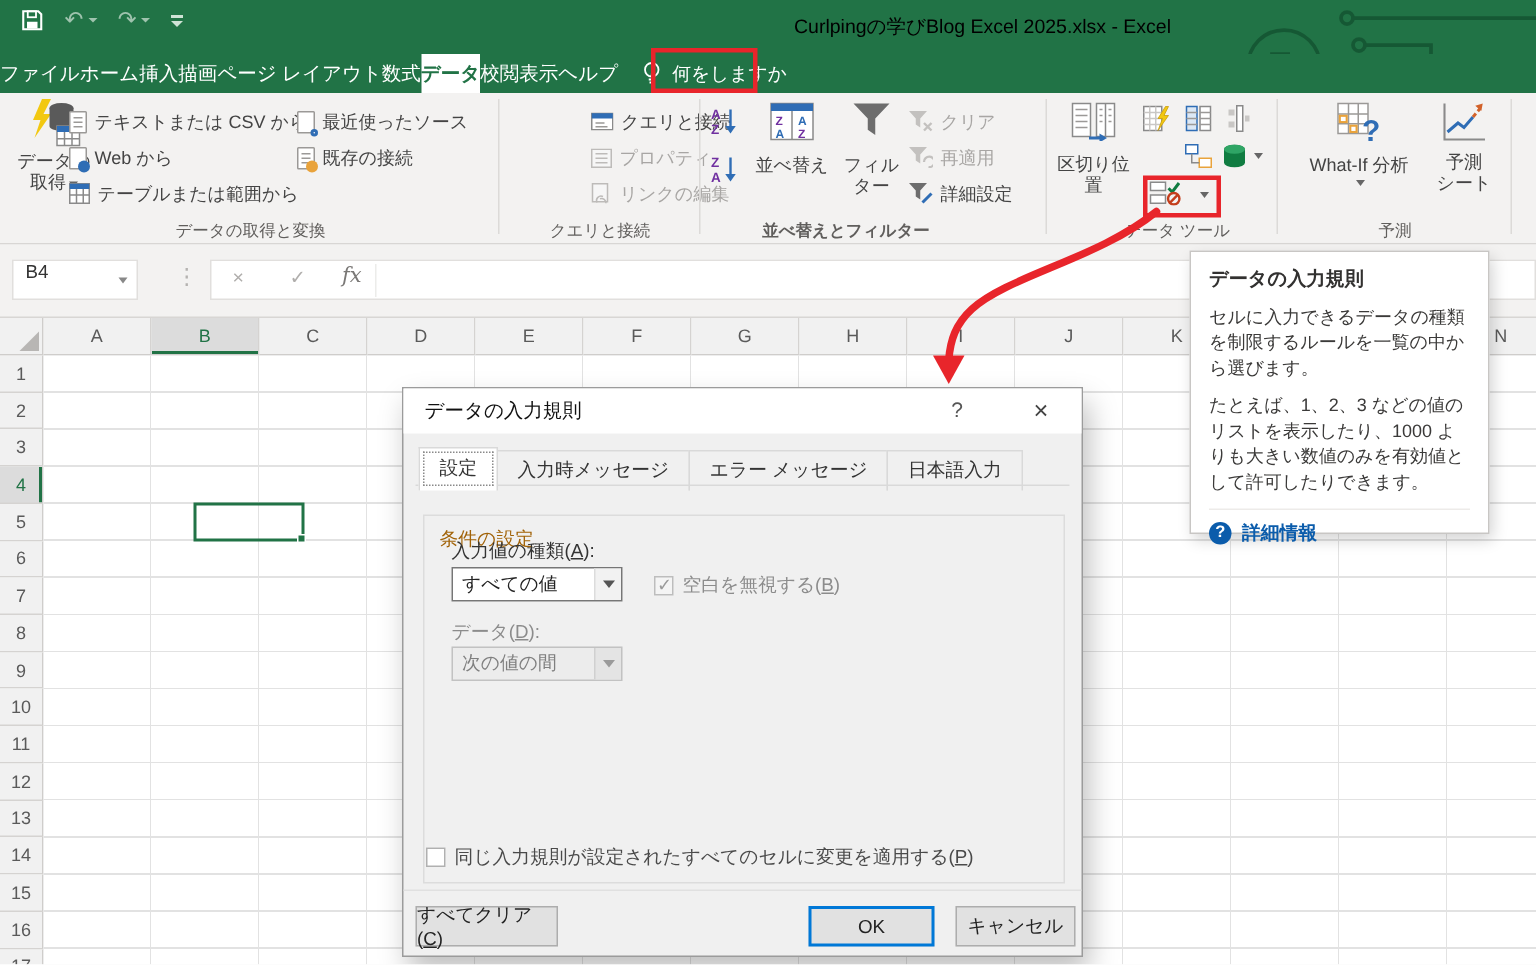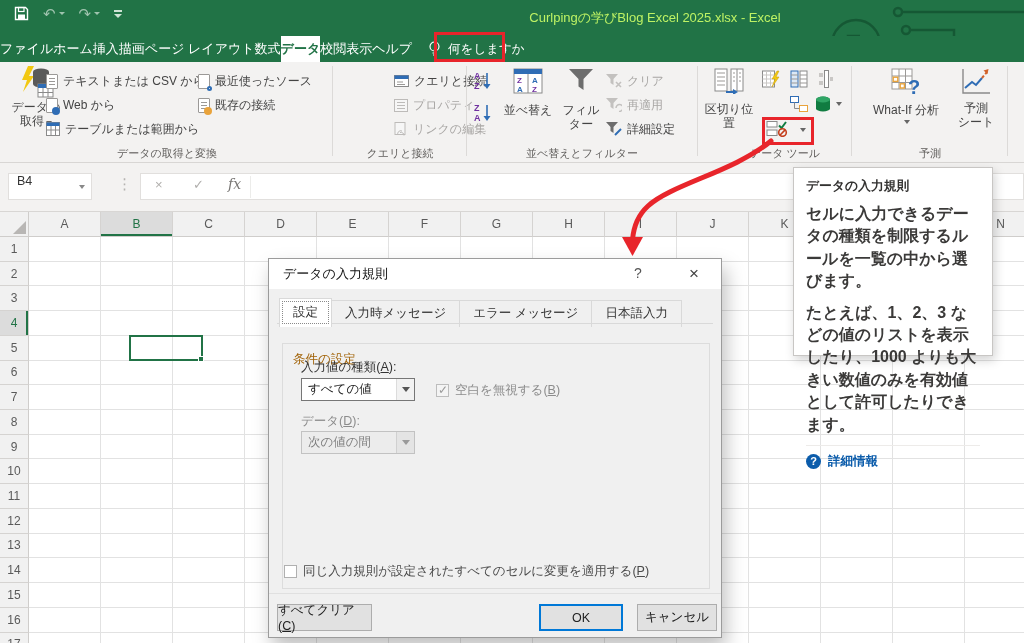--- a/index.html
+++ b/index.html
@@ -8,21 +8,21 @@
 
   
   .titlebar { position:absolute; left:0; top:0; width:1024px; height:36px; background:#217346; }
   .qat { position:absolute; left:14px; top:6px; display:flex; align-items:center; gap:14px; }
   .qat .qbtn { display:flex; align-items:center; color:#9fc3ae; font-size:15px; line-height:1; }
   .qat .save-glyph { color:#fff; }
   .qat .mini-chev { width:0;height:0;border-left:3px solid transparent;border-right:3px solid transparent;border-top:3px solid #9fc3ae; margin-left:3px; }
   .custbtn { display:flex; flex-direction:column; align-items:center; gap:2px; }
   .custbtn .bar { width:8px; height:2px; background:#cfe3d6; }
   .custbtn .tri { width:0;height:0;border-left:4px solid transparent;border-right:4px solid transparent;border-top:4px solid #cfe3d6; }
-  .title-text { position:absolute; left:655px; top:9px; transform:translateX(-50%); color:#bef264; font-size:13px; white-space:nowrap; }
+  .title-text { position:absolute; left:655px; top:9px; transform:translateX(-50%); color:#000000; font-size:13px; white-space:nowrap; }
   .deco { position:absolute; right:0; top:0; pointer-events:none; }
 
   
   .tabrow { position:absolute; left:0; top:36px; width:1024px; height:26px; background:#217346; display:flex; align-items:stretch; }
   .tab { padding:0 0; line-height:26px; font-size:13px; color:#fff; white-space:nowrap; cursor:default; }
   .tab.active { background:#fff; color:#217346; font-weight:bold; }
   .searchbox { display:flex; align-items:center; gap:7px; margin-left:16px; color:#fff; font-size:12.5px; }
 
   
   .ribbon { position:absolute; left:0; top:62px; width:1024px; height:101px; background:#f3f2f1; border-bottom:1px solid #d8d6d4; }
@@ -96,21 +96,21 @@
   .cbx.checked-dis::after { content:"✓"; position:absolute; left:1px; top:-2px; font-size:12px; color:#9a9a9a; }
   .cbrow.disabled { color:#8c8c8c; }
   .dlg-divider { position:absolute; left:0; right:0; top:334px; border-top:1px solid #e0e0e0; }
   .dbtn { position:absolute; top:345px; height:27px; background:#e1e1e1; border:1px solid #adadad; font-size:12.5px; color:#222; display:flex; align-items:center; justify-content:center; font-family:"Liberation Sans",sans-serif; }
   .dbtn.ok { border:2px solid #0078d7; }
   .u { text-decoration:underline; }
 
   
   .tooltip { position:absolute; left:793px; top:167px; width:200px; height:189px; background:#fff; border:1px solid #c8c6c4; box-shadow:2px 4px 10px rgba(0,0,0,.18); padding:10px 12px; z-index:12; }
   .tt-title { font-size:12.8px; font-weight:bold; color:#323130; margin-bottom:8px; }
-  .tt-body { font-size:16px; line-height:1.4; color:#3b3a39; margin-bottom:9px;font-weight:bold; }
+  .tt-body { font-size:12px; line-height:1.4; color:#3b3a39; margin-bottom:9px; }
   .tt-hr { border-top:1px solid #edebe9; margin:7px 0 7px 0; }
   .tt-link { display:flex; align-items:center; gap:7px; }
   .tt-qicon { width:15px; height:15px; border-radius:50%; background:#0b5cab; color:#fff; font-size:11px; font-weight:bold; display:flex; align-items:center; justify-content:center; flex:0 0 auto; }
   .tt-linktext { color:#0b5cab; font-size:12.5px; font-weight:bold; }
 
   
   .annot-box { position:absolute; border:3px solid #e8252b; z-index:30; pointer-events:none; }
   .annot-svg { position:absolute; left:0; top:0; width:1024px; height:643px; z-index:29; pointer-events:none; }
 
   svg { display:block; }
@@ -296,21 +296,21 @@
         </svg>
       <span>再適用</span>
       </div>
     <div class="ritem" style="left:606px; top:56px;">
       <svg width="16" height="14" viewBox="0 0 16 14">
           <polygon points="0,0 12,0 7.5,5 7.5,11 4.5,9 4.5,5" fill="#6d6d6d"></polygon>
           <path d="M9 13 L15 7" stroke="#2f6db5" stroke-width="2"></path>
         </svg>
       <span>詳細設定</span>
       </div>
-    <div class="glabel" style="left:468px; width:228px;">並べ替えとフィルター</div>
+    <div class="glabel" style="left:450px; width:228px;font-weight:bold;">並べ替えとフィルター</div>
     <div class="gsep" style="left:697px;"></div>
 
     <div class="bigbtn" style="left:700px; top:6px; width:58px;">
       <svg width="30" height="26" viewBox="0 0 30 26">
         <rect x="1" y="1" width="12" height="22" fill="#fff" stroke="#8a8a8a"></rect>
         <path d="M3 5 h8 M3 9 h8 M3 13 h8 M3 17 h8" stroke="#9b9997"></path>
         <rect x="17" y="1" width="12" height="22" fill="#fff" stroke="#8a8a8a"></rect>
         <path d="M23 1 v22" stroke="#8a8a8a"></path>
         <path d="M19 5 h2 M25 5 h2 M19 9 h2 M25 9 h2 M19 13 h2 M25 13 h2" stroke="#9b9997"></path>
         <path d="M12 24 h8" stroke="#2f6db5" stroke-width="2"></path>

